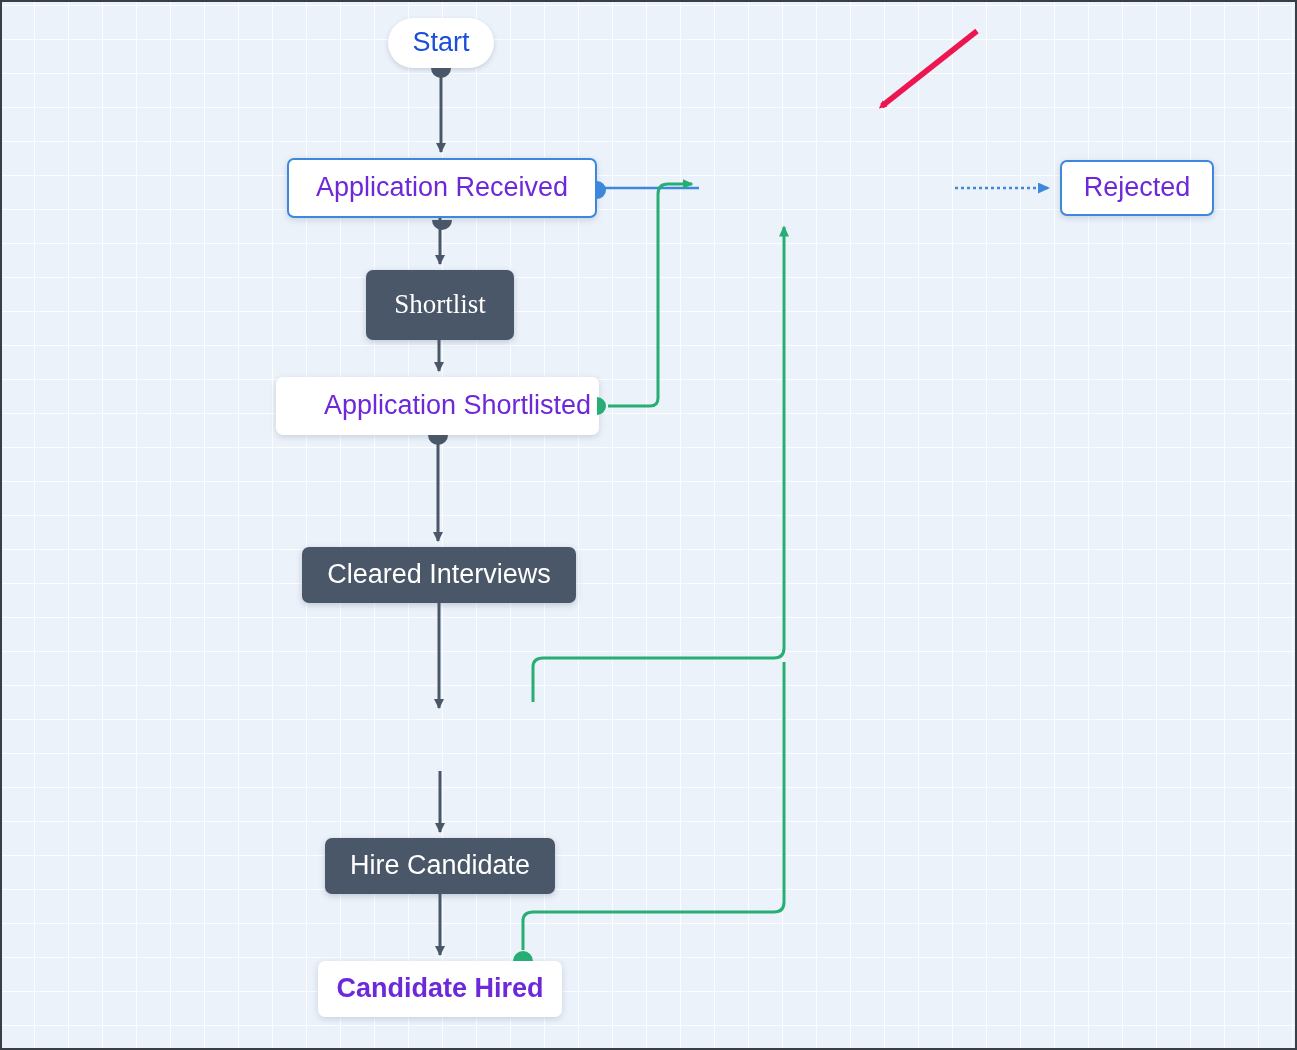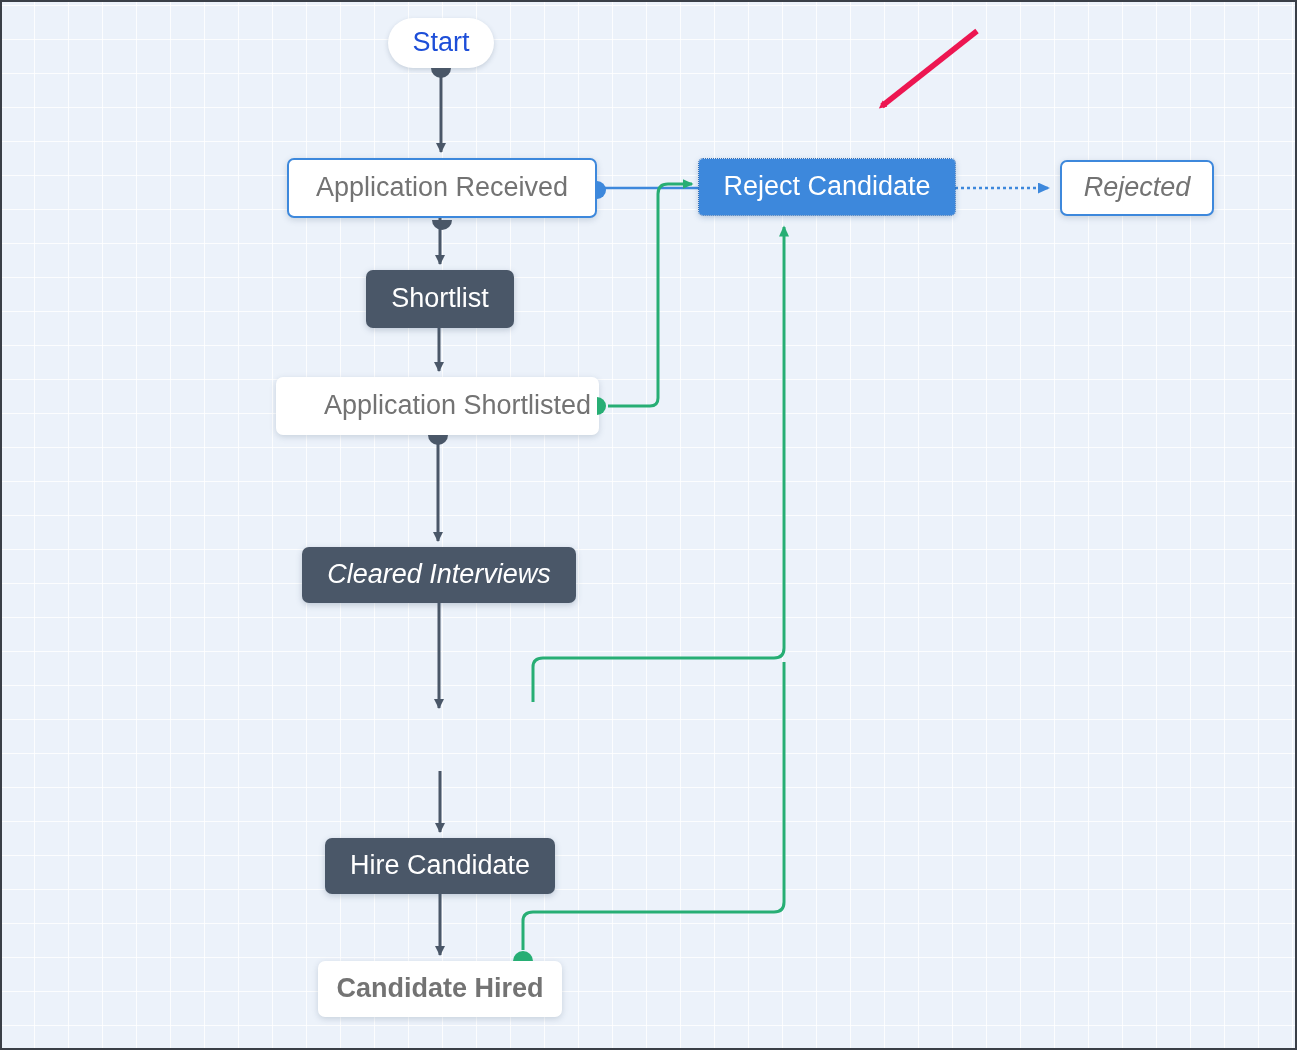--- a/index.html
+++ b/index.html
@@ -42,21 +42,21 @@
   }
   .node-start {
     background: #ffffff;
     color: #1d4ed8;
     border-radius: 26px;
     font-size: 27px;
     box-shadow: 0 2px 5px rgba(70,90,120,0.22);
   }
   .node-state {
     background: #ffffff;
-    color: #737373;
+    color: #6d28d9;
     border-radius: 7px;
     font-size: 27px;
     box-shadow: 0 2px 6px rgba(70,90,120,0.22);
   }
   .node-state.selected-outline {
     border: 2.5px solid #3d88dc;
   }
   .node-action {
     background: #4a5768;
     color: #ffffff;
@@ -145,45 +145,42 @@
     <span>Start</span>
     <span class="port port-bottom-dark" style="left:43px; top:50px;"></span>
   </div>
 
   <div class="node node-state selected-outline" style="left:285px; top:156px; width:310px; height:60px;">
     <span>Application Received</span>
     <span class="port port-right-blue" style="left:308px; top:21px;"></span>
     <span class="port port-bottom-dark" style="left:143px; top:60px;"></span>
   </div>
 
-  <div class="node node-action" style="left:364px; top:268px; width:148px; height:58px;">
+  <div class="node node-action" style="left:364px; top:268px; width:148px; height:70px;font-family:Liberation Serif, serif;">
     <span>Shortlist</span>
   </div>
 
   <div class="node node-state" style="left:274px; top:375px; width:323px; height:58px;padding-left:40px;">
     <span>Application Shortlisted</span>
     <span class="port port-right-green" style="left:321px; top:20px;"></span>
     <span class="port port-bottom-dark" style="left:152px; top:58px;"></span>
   </div>
 
-  <div class="node node-action" style="left:300px; top:545px; width:274px; height:56px;font-style:italic;">
+  <div class="node node-action" style="left:300px; top:545px; width:274px; height:56px;">
     <span>Cleared Interviews</span>
   </div>
 
 
   <div class="node node-action" style="left:323px; top:836px; width:230px; height:56px;">
     <span>Hire Candidate</span>
   </div>
 
   <div class="node node-state" style="left:316px; top:959px; width:244px; height:56px;font-weight:bold;">
     <span>Candidate Hired</span>
     <span class="port" style="left:195px; top:-10px; width:20px; height:10px; background:#27ae74; border-radius:10px 10px 0 0;"></span>
   </div>
 
-  <div class="node node-action selected-fill" style="left:697px; top:157px; width:256px; height:56px;">
-    <span>Reject Candidate</span>
-  </div>
 
-  <div class="node node-state selected-outline" style="left:1058px; top:158px; width:154px; height:56px;font-style:italic;">
+  <div class="node node-state selected-outline" style="left:1058px; top:158px; width:154px; height:56px;">
     <span>Rejected</span>
   </div>
 
 </div>
 
 </body></html>

